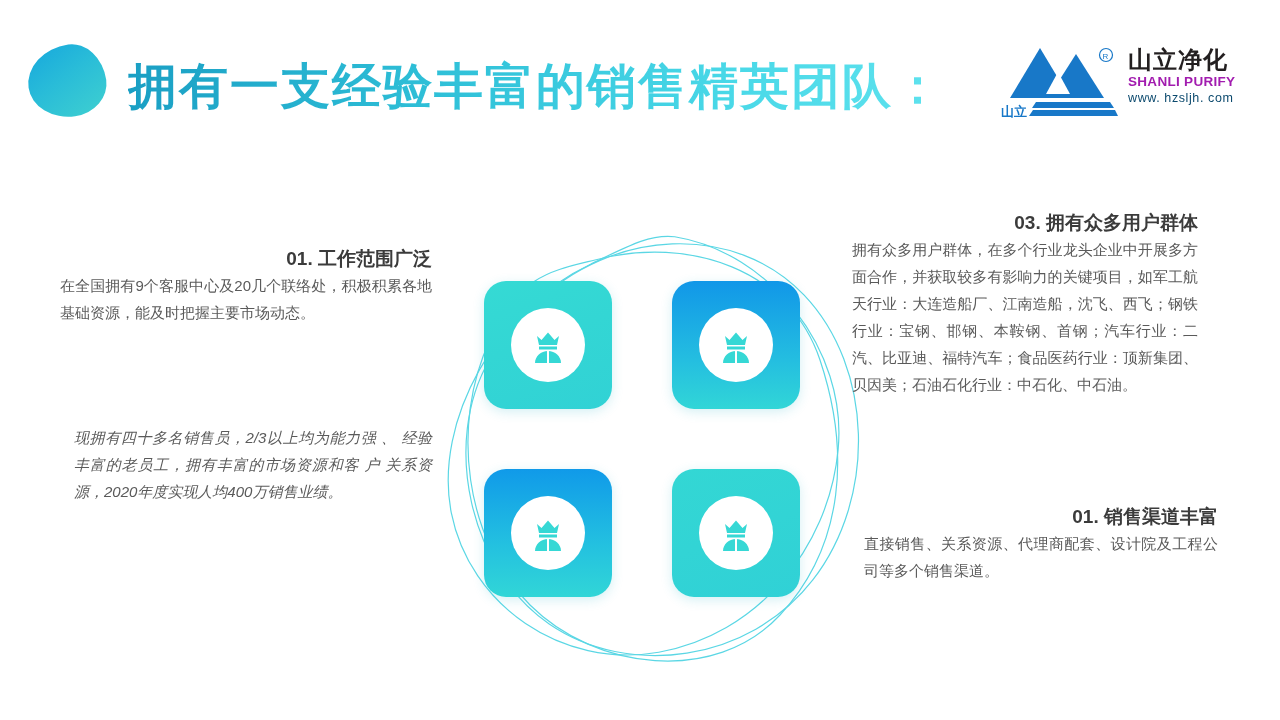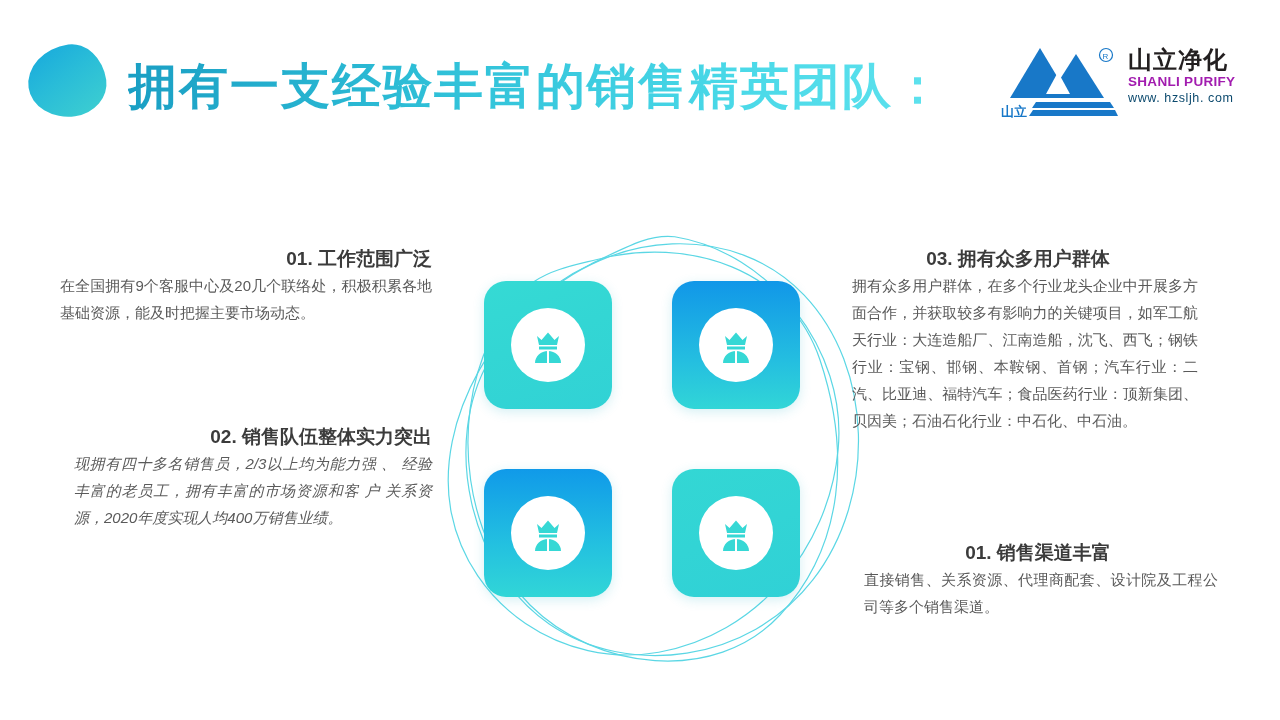--- a/index.html
+++ b/index.html
@@ -153,21 +153,21 @@
     font-size: 15px;
     color: #5a5a5a;
     line-height: 27px;
   }
 
   .block.left { width: 372px; }
   .block.left .block-title { text-align: right; }
   .block.left .block-body  { text-align: justify; text-align-last: left; }
 
   .block.right { width: 360px; }
-  .block.right .block-title { text-align: center; margin-top: 36px; }
+  .block.right .block-title { text-align: right; }
   .block.right .block-body  { text-align: justify; text-align-last: left; padding-left: 14px; }
 
   #b1 { left: 60px;  top: 246px; }
   #b2 { left: 60px;  top: 424px; }
   #b3 { left: 838px; top: 210px; }
   #b4 { left: 858px; top: 504px; }
 
   #b2 .block-body { padding-left: 14px; font-style: italic; }
   #b4 .block-body { padding-left: 6px; }
 </style>
@@ -257,21 +257,20 @@
 
   </div>
 </div>
 
 <div class="block left" id="b1">
   <div class="block-title">01. 工作范围广泛</div>
   <div class="block-body">在全国拥有9个客服中心及20几个联络处，积极积累各地基础资源，能及时把握主要市场动态。</div>
 </div>
 
 <div class="block left" id="b2">
-  <div class="block-title">02. 销售队伍整体实力突出</div>
   <div class="block-body">现拥有四十多名销售员，2/3以上均为能力强 、 经验丰富的老员工，拥有丰富的市场资源和客 户 关系资源，2020年度实现人均400万销售业绩。</div>
 </div>
 
 <div class="block right" id="b3">
   <div class="block-title">03. 拥有众多用户群体</div>
   <div class="block-body">拥有众多用户群体，在多个行业龙头企业中开展多方面合作，并获取较多有影响力的关键项目，如军工航天行业：大连造船厂、江南造船，沈飞、西飞；钢铁行业：宝钢、邯钢、本鞍钢、首钢；汽车行业：二汽、比亚迪、福特汽车；食品医药行业：顶新集团、贝因美；石油石化行业：中石化、中石油。</div>
 </div>
 
 <div class="block right" id="b4">
   <div class="block-title">01. 销售渠道丰富</div>

